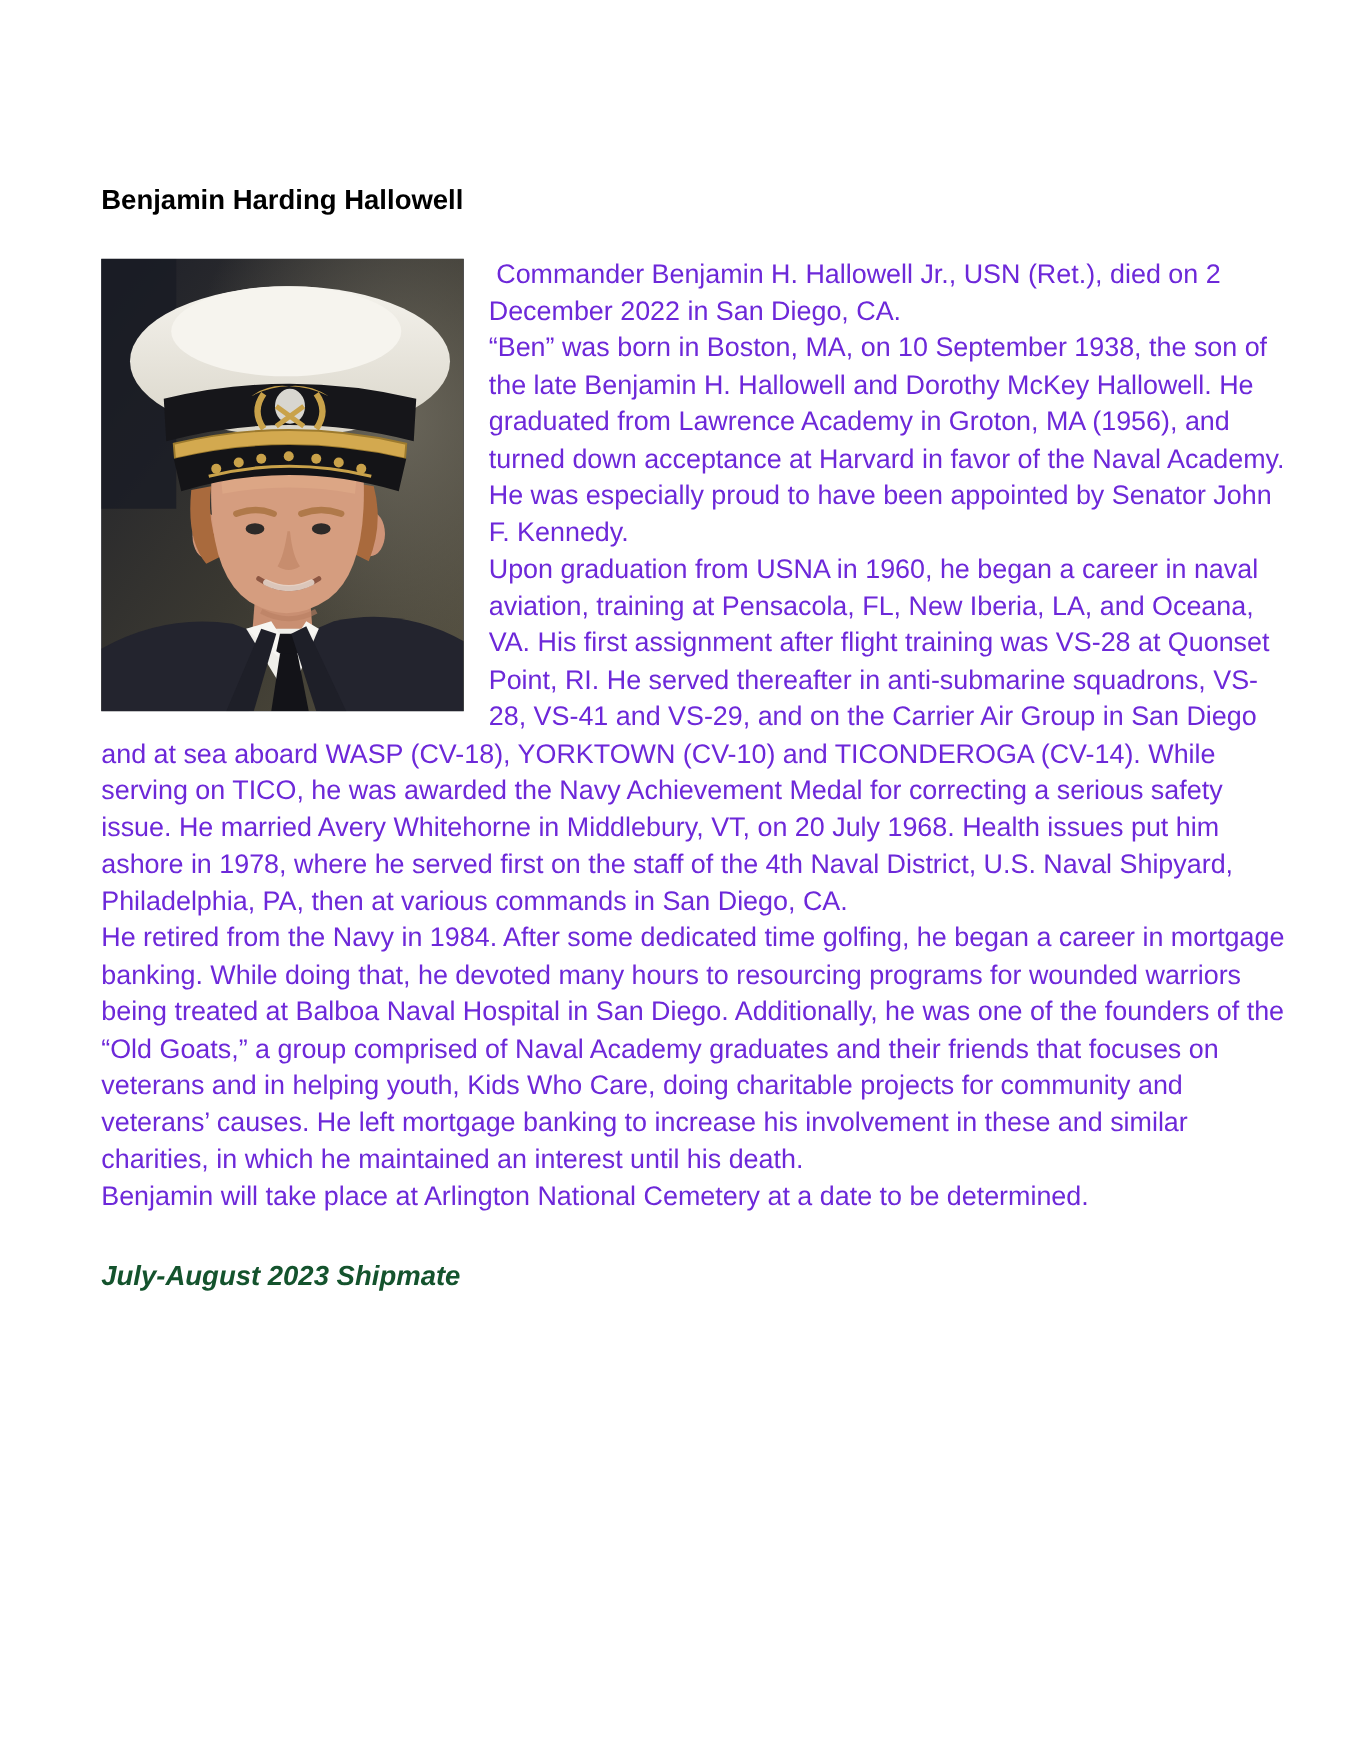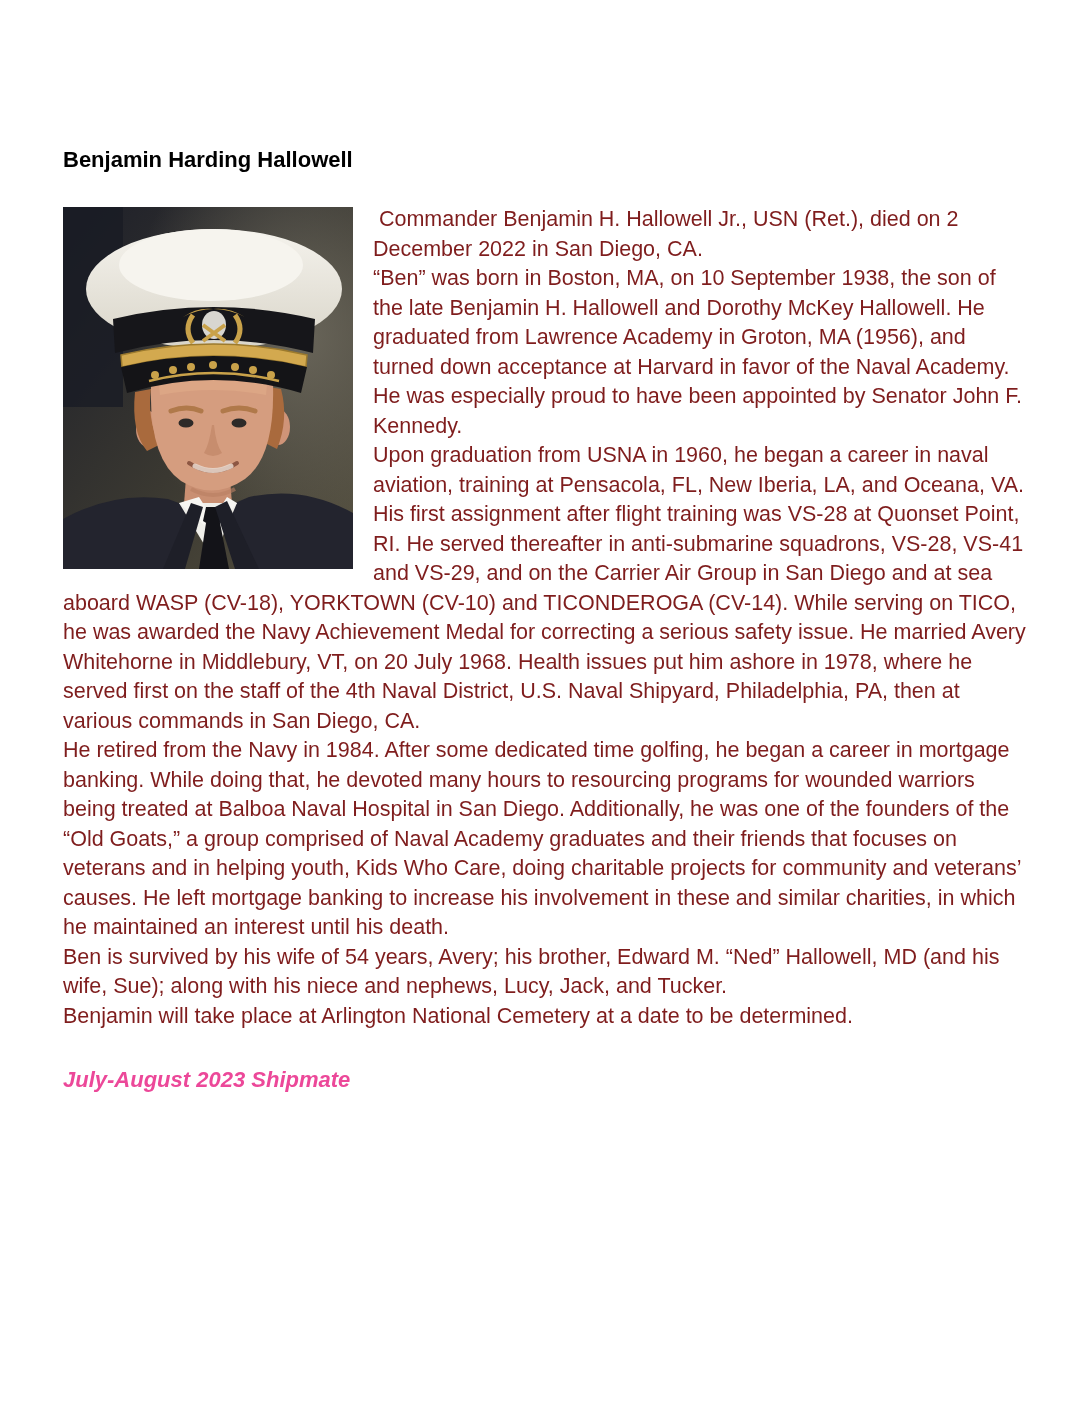--- a/index.html
+++ b/index.html
@@ -3,21 +3,21 @@
 <meta charset="utf-8">
 <style>
   html, body { margin: 0; padding: 0; background: #ffffff; }
   .page {
     position: relative;
     width: 1088px;
     height: 1408px;
     margin: 0 auto;
     background: #ffffff;
     box-sizing: border-box;
-    padding: 147px 58px 0 63px;
+    padding: 147px 58px 0 81px;
     font-family: "Liberation Sans", sans-serif;
     color: #0b0b0b;
     overflow: hidden;
   }
   h1.doc-title {
     margin: 0 0 32px 0;
     font-size: 22px;
     line-height: 26px;
     font-weight: bold;
     color: #000000;
@@ -30,30 +30,30 @@
     height: 362px;
     margin: 2px 20px 4px 0;
     overflow: hidden;
     background: #23242e;
   }
   .photo-frame svg { display: block; width: 100%; height: 100%; }
   p.body-par {
     margin: 0;
     font-size: 21.5px;
     line-height: 29.5px;
-    color: #7f1d1d;
+    color: #6d28d9;
     text-align: left;
   }
   p.footer-line {
     margin: 34px 0 0 0;
     font-size: 22px;
     line-height: 29px;
     font-weight: bold;
     font-style: italic;
-    color: #ec4899;
+    color: #14532d;
   }
 </style>
 </head>
 <body>
 
 <div class="page">
 
   <h1 class="doc-title">Benjamin Harding Hallowell</h1>
 
   <div class="article">
@@ -140,19 +140,18 @@
 
         <path d="M100 362 L128 296 L140 300 L122 362 Z" fill="#1e1f28"></path>
         <path d="M196 362 L164 294 L152 300 L172 362 Z" fill="#1e1f28"></path>
       </svg>
     </div>
 
     <p class="body-par">&nbsp;Commander Benjamin H. Hallowell Jr., USN (Ret.), died on 2 December 2022 in San Diego, CA.</p>
     <p class="body-par">“Ben” was born in Boston, MA, on 10 September 1938, the son of the late Benjamin H. Hallowell and Dorothy McKey Hallowell. He graduated from Lawrence Academy in Groton, MA (1956), and turned down acceptance at Harvard in favor of the Naval Academy. He was especially proud to have been appointed by Senator John F. Kennedy.</p>
     <p class="body-par">Upon graduation from USNA in 1960, he began a career in naval aviation, training at Pensacola, FL, New Iberia, LA, and Oceana, VA. His first assignment after flight training was VS-28 at Quonset Point, RI. He served thereafter in anti-submarine squadrons, VS-28, VS-41 and VS-29, and on the Carrier Air Group in San Diego and at sea aboard WASP (CV-18), YORKTOWN (CV-10) and TICONDEROGA (CV-14). While serving on TICO, he was awarded the Navy Achievement Medal for correcting a serious safety issue. He married Avery Whitehorne in Middlebury, VT, on 20 July 1968. Health issues put him ashore in 1978, where he served first on the staff of the 4th Naval District, U.S. Naval Shipyard, Philadelphia, PA, then at various commands in San Diego, CA.</p>
     <p class="body-par">He retired from the Navy in 1984. After some dedicated time golfing, he began a career in mortgage banking. While doing that, he devoted many hours to resourcing programs for wounded warriors being treated at Balboa Naval Hospital in San Diego. Additionally, he was one of the founders of the “Old Goats,” a group comprised of Naval Academy graduates and their friends that focuses on veterans and in helping youth, Kids Who Care, doing charitable projects for community and veterans’ causes. He left mortgage banking to increase his involvement in these and similar charities, in which he maintained an interest until his death.</p>
-    <p class="body-par">Ben is survived by his wife of 54 years, Avery; his brother, Edward M. “Ned” Hallowell, MD (and his wife, Sue); along with his niece and nephews, Lucy, Jack, and Tucker.</p>
     <p class="body-par">Benjamin will take place at Arlington National Cemetery at a date to be determined.</p>
 
     <p class="footer-line">July-August 2023 Shipmate</p>
   </div>
 
 </div>
 
 </body></html>

